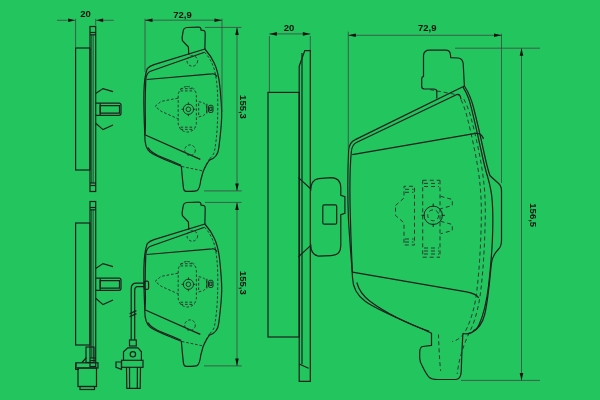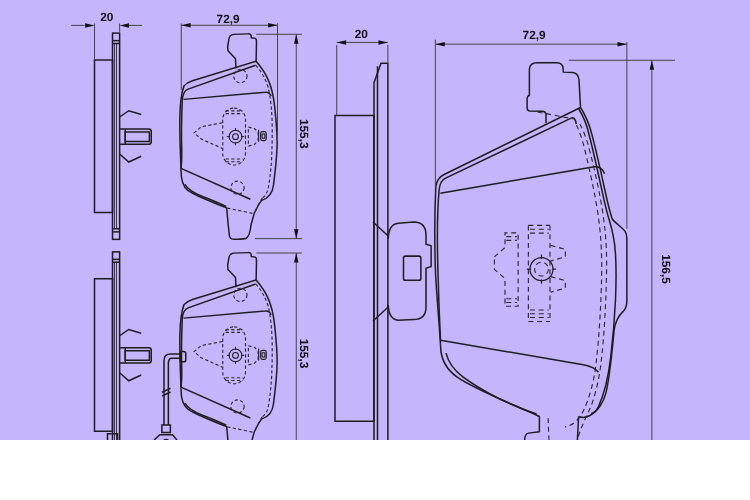--- a/index.html
+++ b/index.html
@@ -1,16 +1,16 @@
 <!DOCTYPE html>
 <html><head>
 <meta charset="utf-8">
 <style>
   html,body{margin:0;padding:0;background:#fff;}
-  #wrap{width:600px;height:352px;position:relative;overflow:hidden;background:#c4b5fd;}
+  #wrap{width:600px;height:400px;position:relative;overflow:hidden;background:#22c55e;}
   svg{display:block;}
   text{font-family:"Liberation Sans",sans-serif;font-weight:bold;fill:#111;}
 </style>
 </head>
 <body>
 <div id="wrap">
 <svg width="600" height="400" viewBox="0 0 600 400">
 <defs>
   <g id="sideA" stroke="#1e1e1e" stroke-width="1.2" fill="none" stroke-linejoin="miter">
 

